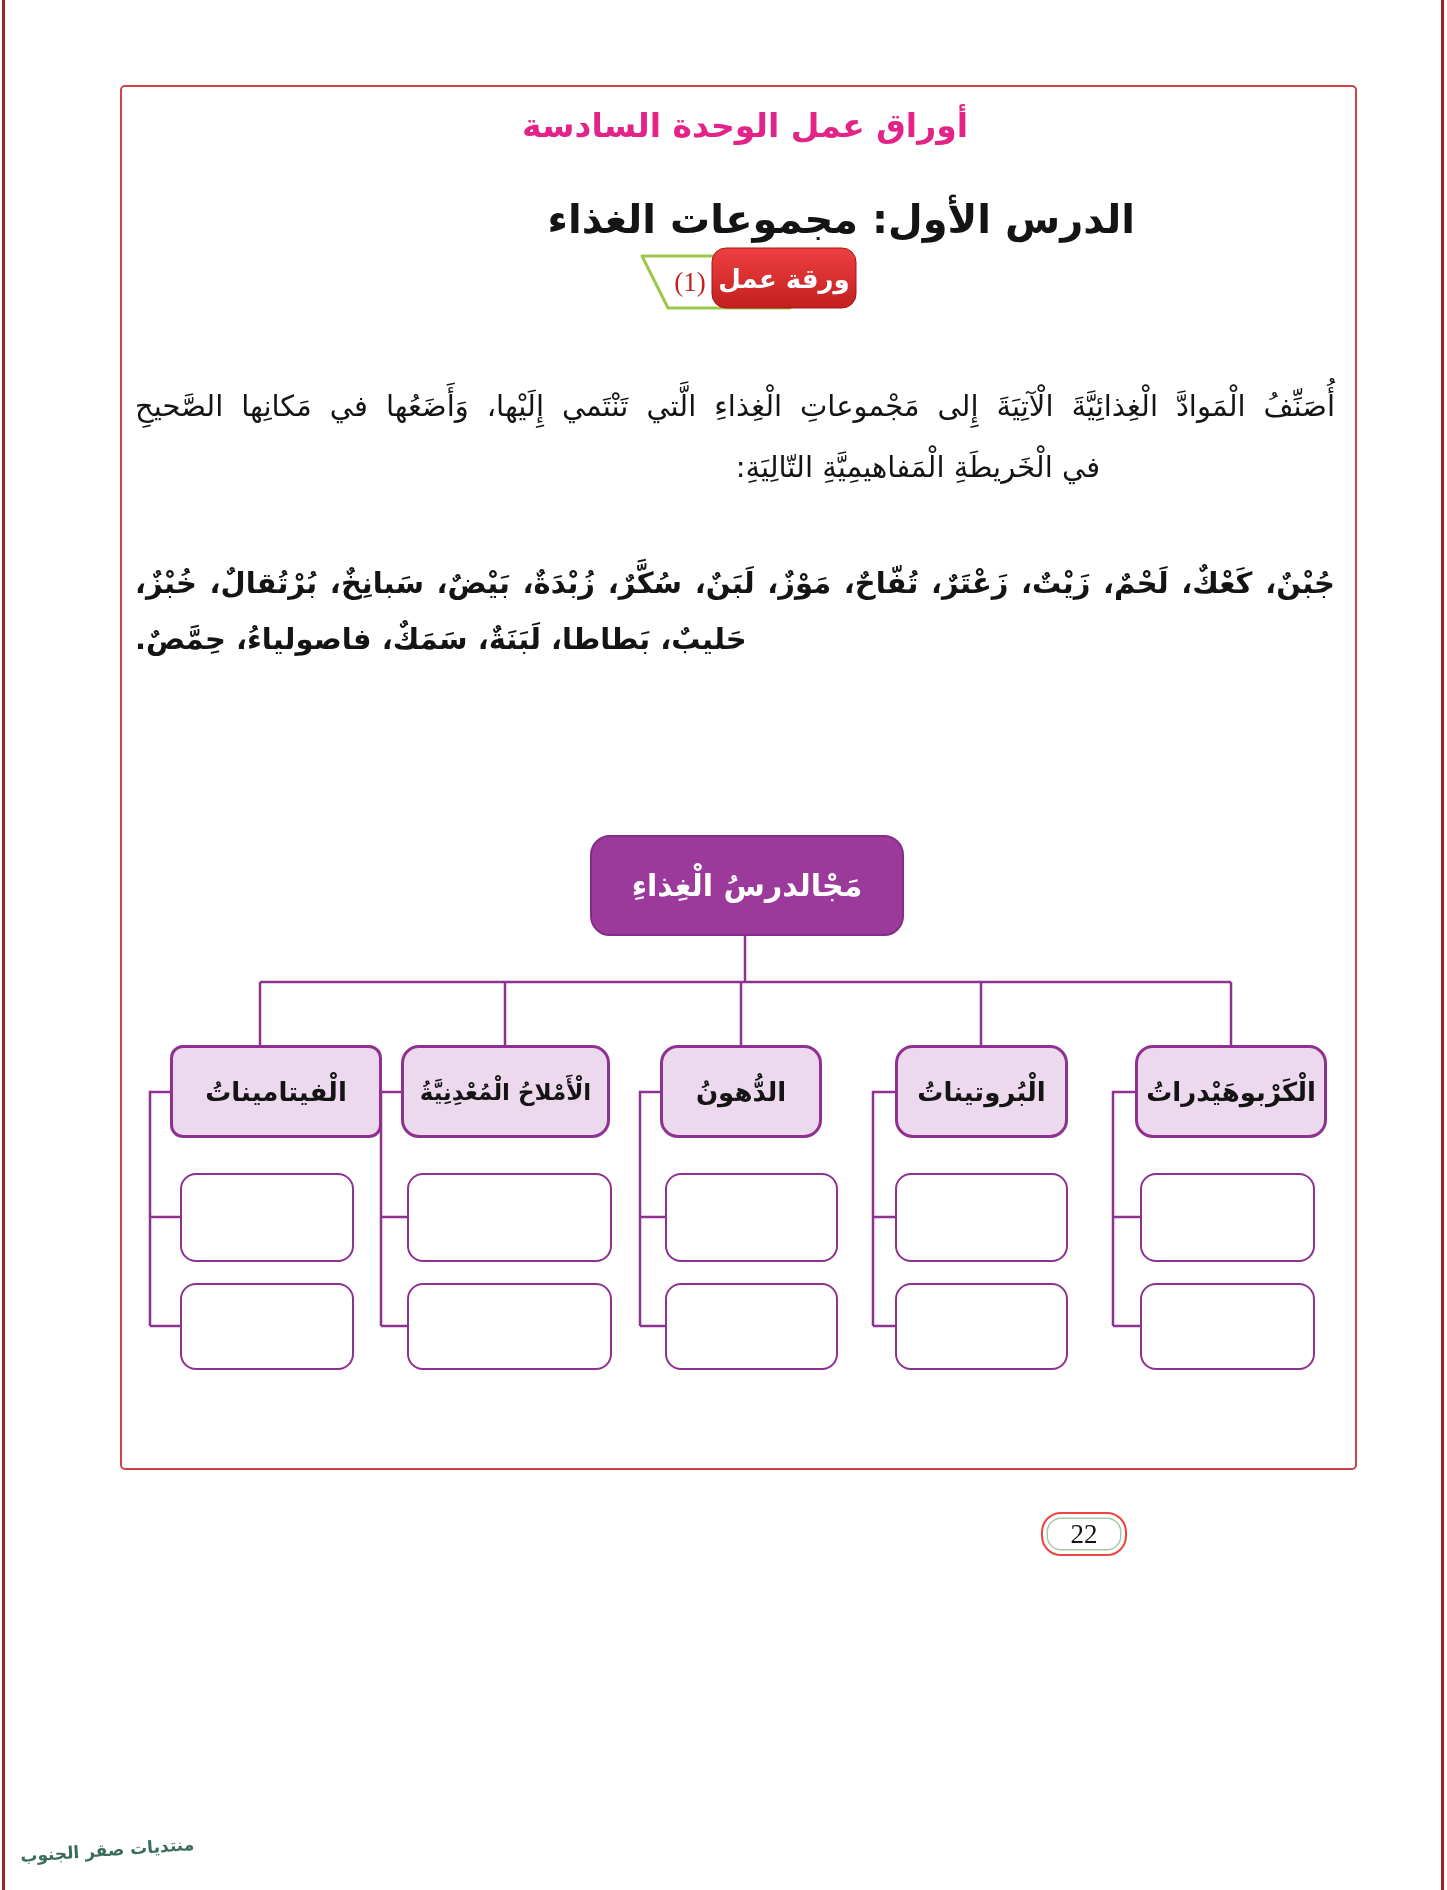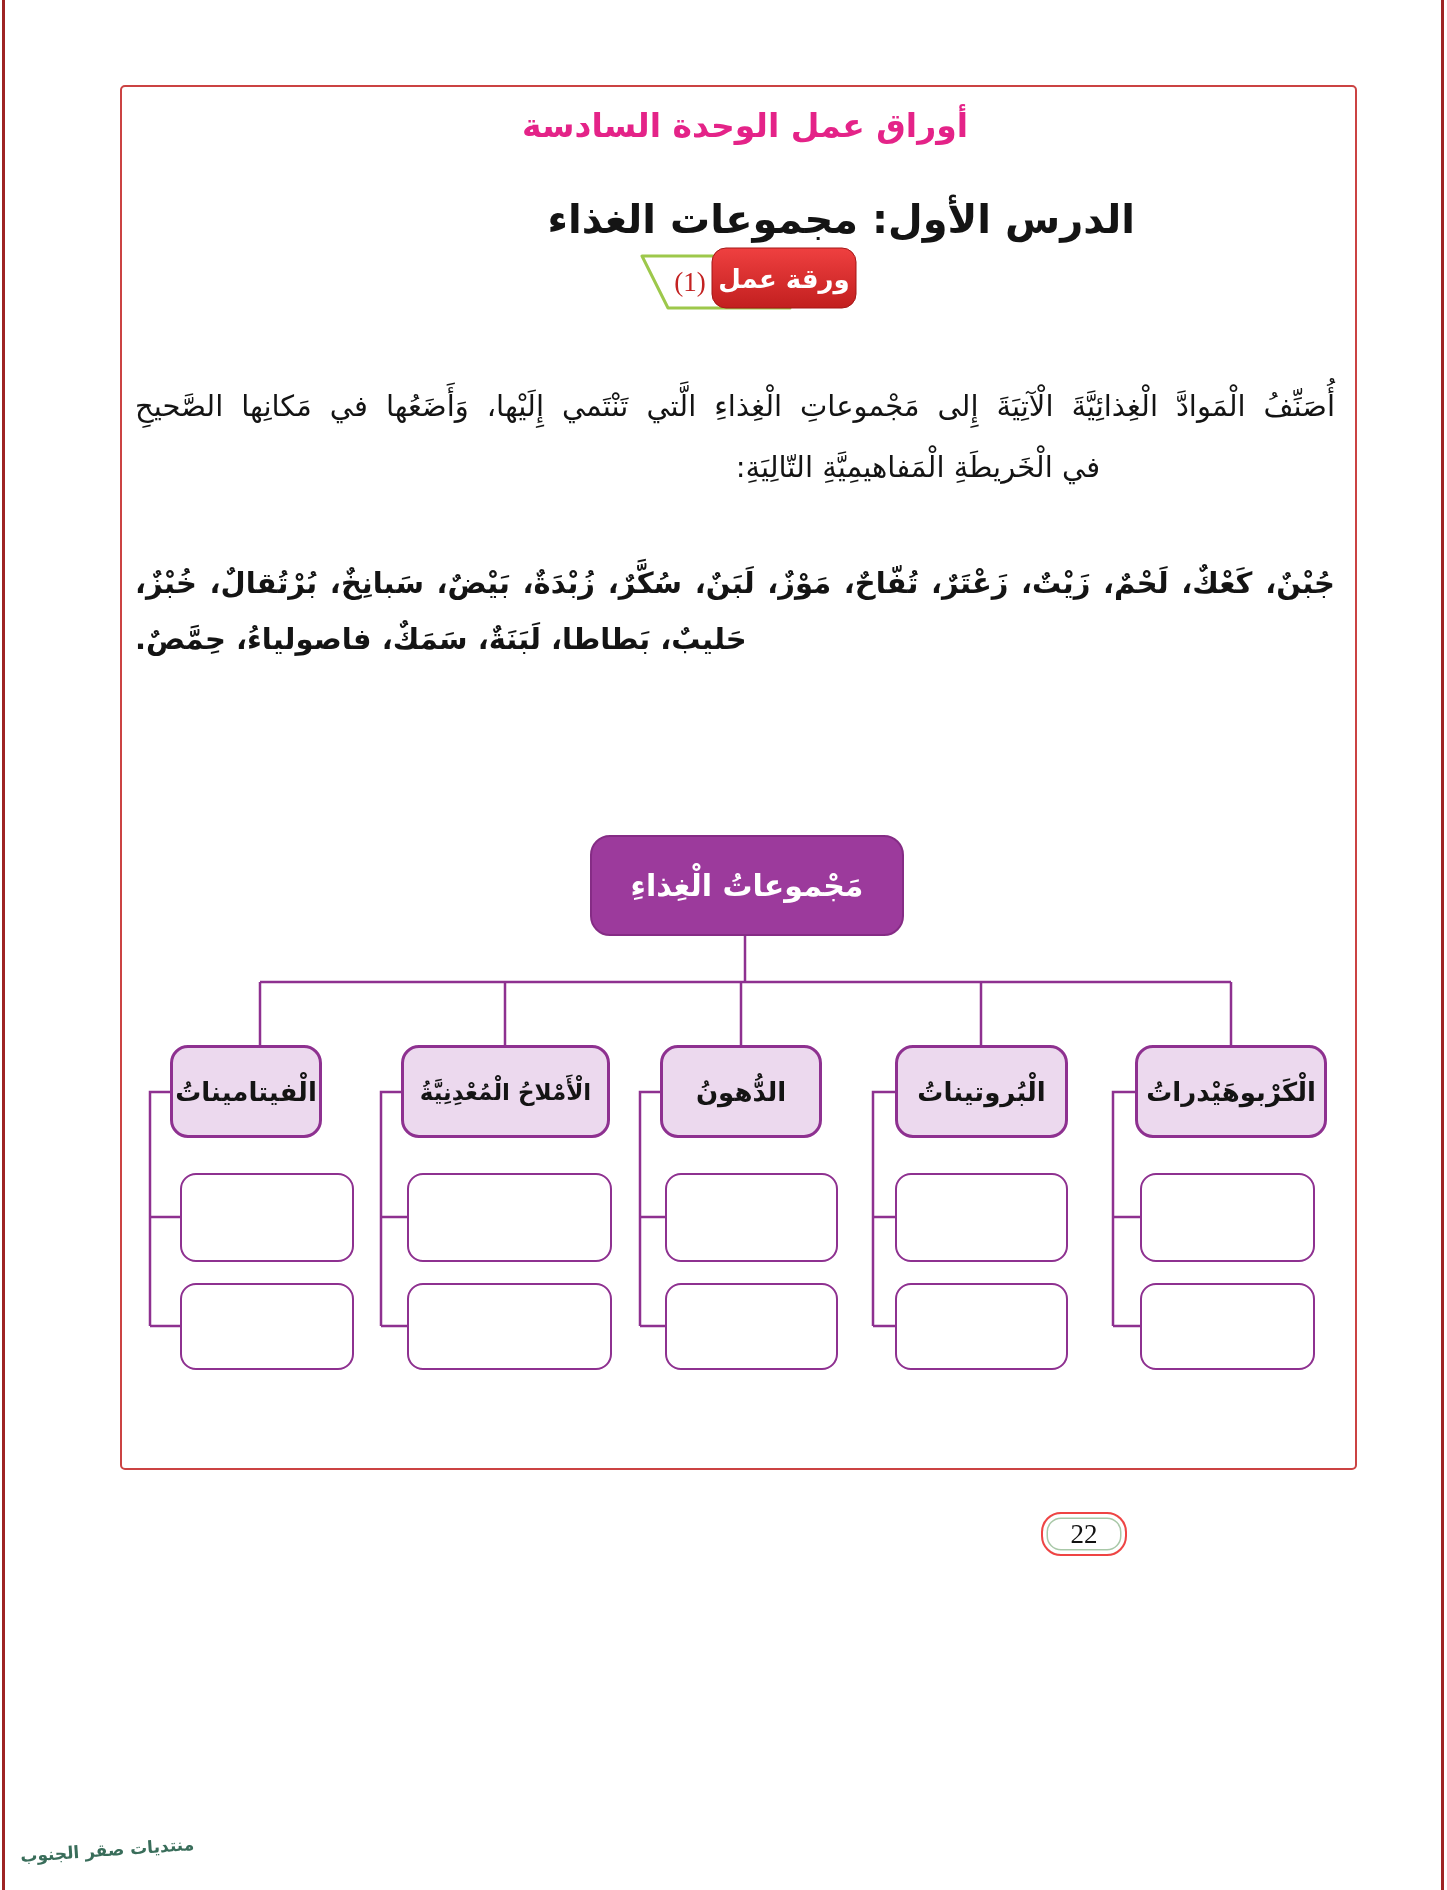--- a/index.html
+++ b/index.html
@@ -56,21 +56,21 @@
     position:absolute;top:1045px;height:93px;
     background:#ecd9ee;border:3px solid #8e3190;border-radius:18px;
     display:flex;align-items:center;justify-content:center;
     font-size:26px;font-weight:bold;direction:rtl;white-space:nowrap;
     box-sizing:border-box;
   }
   .cat.carbs{left:1135px;width:192px;}
   .cat.proteins{left:895px;width:173px;}
   .cat.fats{left:660px;width:162px;}
   .cat.minerals{left:401px;width:209px;font-size:23px;}
-  .cat.vitamins{left:170px;width:152px;}
+  .cat.vitamins{left:170px;width:212px;border-radius:13px;}
   .slot{
     position:absolute;background:#fff;
     border:2.5px solid #8e3190;border-radius:16px;box-sizing:border-box;
   }
   .row1{top:1173px;height:89px;}
   .row2{top:1283px;height:87px;}
   .col-carbs{left:1140px;width:175px;}
   .col-proteins{left:895px;width:173px;}
   .col-fats{left:665px;width:173px;}
   .col-minerals{left:407px;width:205px;}
@@ -126,21 +126,21 @@
 
   <svg class="map-svg" width="1447" height="1890" viewBox="0 0 1447 1890" fill="none">
     <path d="M745 934 V982 M260 982 H1231 M260 982 V1045 M505 982 V1045 M741 982 V1045 M981 982 V1045 M1231 982 V1045" stroke="#8e3190" stroke-width="2.5"></path>
     <path d="M1135 1092 H1113 V1326 M1113 1217 H1140 M1113 1326 H1140" stroke="#8e3190" stroke-width="2.5"></path>
     <path d="M895 1092 H873 V1326 M873 1217 H895 M873 1326 H895" stroke="#8e3190" stroke-width="2.5"></path>
     <path d="M660 1092 H640 V1326 M640 1217 H665 M640 1326 H665" stroke="#8e3190" stroke-width="2.5"></path>
     <path d="M401 1092 H381 V1326 M381 1217 H407 M381 1326 H407" stroke="#8e3190" stroke-width="2.5"></path>
     <path d="M170 1092 H150 V1326 M150 1217 H180 M150 1326 H180" stroke="#8e3190" stroke-width="2.5"></path>
   </svg>
 
-  <div class="root-box">مَجْموعاتُ الْغِذاءِ</div>
+  <div class="root-box">مَجْالدرسُ الْغِذاءِ</div>
 
   <div class="cat carbs">الْكَرْبوهَيْدراتُ</div>
   <div class="cat proteins">الْبُروتيناتُ</div>
   <div class="cat fats">الدُّهونُ</div>
   <div class="cat minerals">الْأَمْلاحُ الْمُعْدِنِيَّةُ</div>
   <div class="cat vitamins">الْفيتاميناتُ</div>
 
   <div class="slot row1 col-carbs"></div>
   <div class="slot row2 col-carbs"></div>
   <div class="slot row1 col-proteins"></div>

